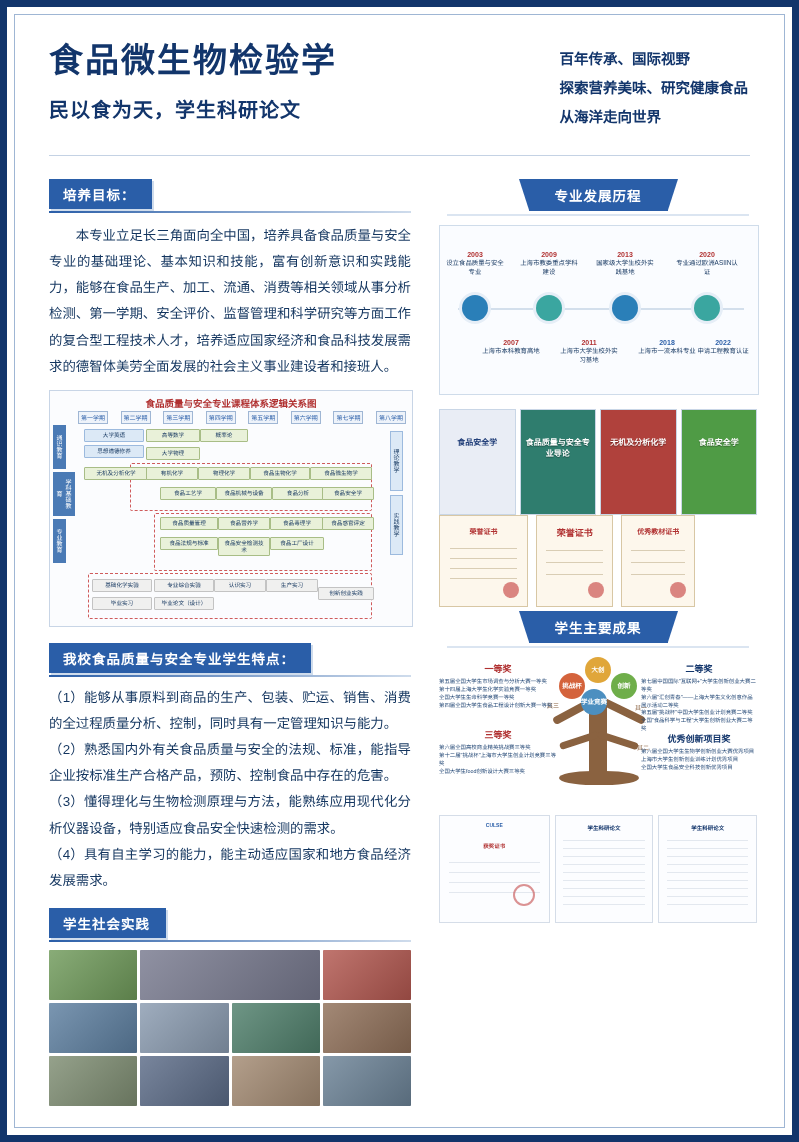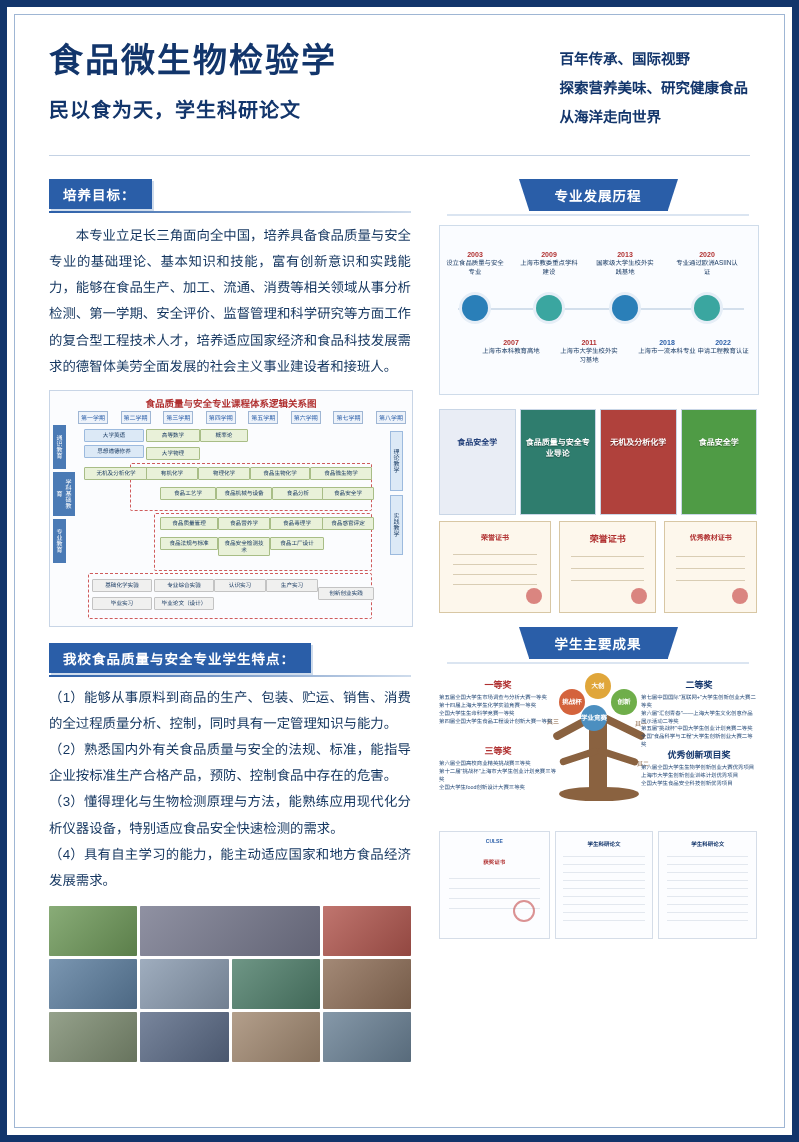--- a/index.html
+++ b/index.html
@@ -129,27 +129,27 @@
   .tl-node.alt{background:#3aa6a0;}
   .tl-label{position:absolute;font-size:6.4px;line-height:1.35;text-align:center;width:62px;color:#13355f;}
   .tl-year{font-weight:bold;color:#b03030;font-size:7px;display:block;}
   .tl-year.blue{color:#2a5ea8;}
   .books{
     margin-top:14px;width:318px;height:106px;display:grid;grid-template-columns:repeat(4,1fr);gap:4px;
   }
   .book{border:1px solid #c9d6e6;position:relative;overflow:hidden;font-size:6px;color:#fff;}
   .book span{position:absolute;left:4px;right:4px;top:26px;text-align:center;font-weight:bold;
     font-size:8px;color:#fff;text-shadow:0 1px 1px rgba(0,0,0,.4);}
-  .certs{margin-top:6px;width:318px;height:92px;display:grid;grid-template-columns:1.15fr 1fr 0.95fr;gap:8px;}
+  .certs{width:256px;height:92px;display:grid;grid-template-columns:1.15fr 1fr 0.95fr;gap:8px;}
   .cert{border:1px solid #d8c7a4;background:#fdf7ec;position:relative;overflow:hidden;}
   .cert .seal{position:absolute;right:8px;bottom:8px;width:16px;height:16px;border-radius:50%;
     background:rgba(190,40,40,.55);}
   .cert .hd{position:absolute;left:0;right:0;top:10px;text-align:center;font-size:7px;color:#b03030;font-weight:bold;}
   .cert .ln{position:absolute;left:12%;right:12%;height:1px;background:#d9cdb4;}
-  .achv{margin-top:14px;}
+  .achv{margin-top:4px;}
   .achv-text{
     margin-top:12px;font-size:13.4px;line-height:1.95;color:#13355f;text-align:justify;
   }
   .tree-area{margin-top:8px;width:318px;height:160px;position:relative;}
   .tree-trunk{position:absolute;left:150px;top:48px;width:18px;height:78px;background:#8a6240;border-radius:3px;}
   .tree-base{position:absolute;left:120px;top:120px;width:80px;height:14px;background:#8a6240;border-radius:50%/60%;}
   .branch{position:absolute;background:#8a6240;border-radius:4px;}
   .leaf{position:absolute;border-radius:50%;font-size:6.5px;color:#fff;display:flex;align-items:center;justify-content:center;
     font-weight:bold;text-align:center;line-height:1.1;}
   .award-block{position:absolute;font-size:5.4px;color:#274b78;line-height:1.45;}
@@ -245,20 +245,23 @@
     </div>
 
     <div class="features pill-wrap">
       <span class="pill">我校食品质量与安全专业学生特点：</span>
     </div>
     <div class="feat-text" style="white-space:pre-line;">（1）能够从事原料到商品的生产、包装、贮运、销售、消费的全过程质量分析、控制，同时具有一定管理知识与能力。
 （2）熟悉国内外有关食品质量与安全的法规、标准，能指导企业按标准生产合格产品，预防、控制食品中存在的危害。
 （3）懂得理化与生物检测原理与方法，能熟练应用现代化分析仪器设备，特别适应食品安全快速检测的需求。
 （4）具有自主学习的能力，能主动适应国家和地方食品经济发展需求。</div>
 
+    <div class="practice pill-wrap">
+      <span class="pill">学生社会实践</span>
+    </div>
     <div class="photo-grid">
       <div class="photo" style="grid-column:1;grid-row:1;background:#6f9a5a;"></div>
       <div class="photo" style="grid-column:2/4;grid-row:1;background:#77798e;"></div>
       <div class="photo" style="grid-column:4;grid-row:1;background:#b2574f;"></div>
       <div class="photo" style="grid-column:1;grid-row:2;background:#5d7fa0;"></div>
       <div class="photo" style="grid-column:2;grid-row:2;background:#8a9bb0;"></div>
       <div class="photo" style="grid-column:3;grid-row:2;background:#4f7f6b;"></div>
       <div class="photo" style="grid-column:4;grid-row:2;background:#8f6f58;"></div>
       <div class="photo" style="grid-column:1;grid-row:3;background:#7e8d72;"></div>
       <div class="photo" style="grid-column:2;grid-row:3;background:#5b6b87;"></div>

